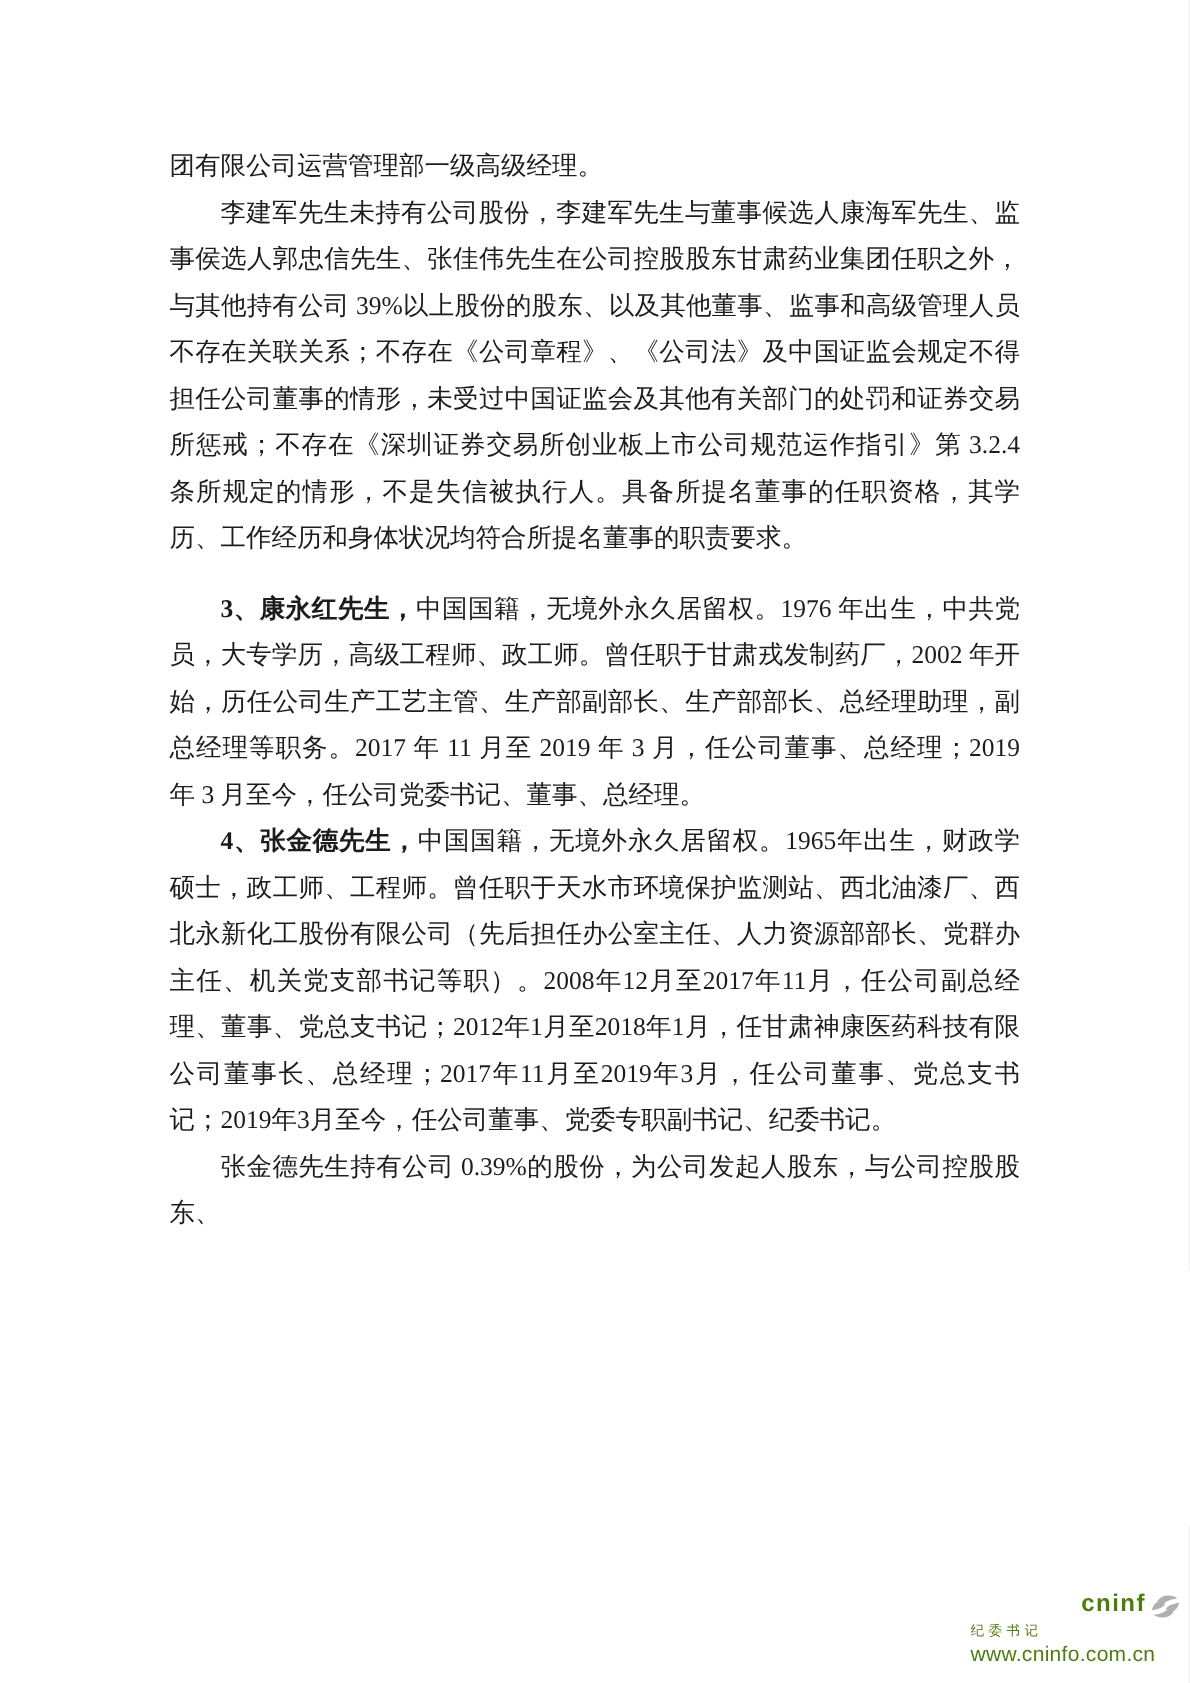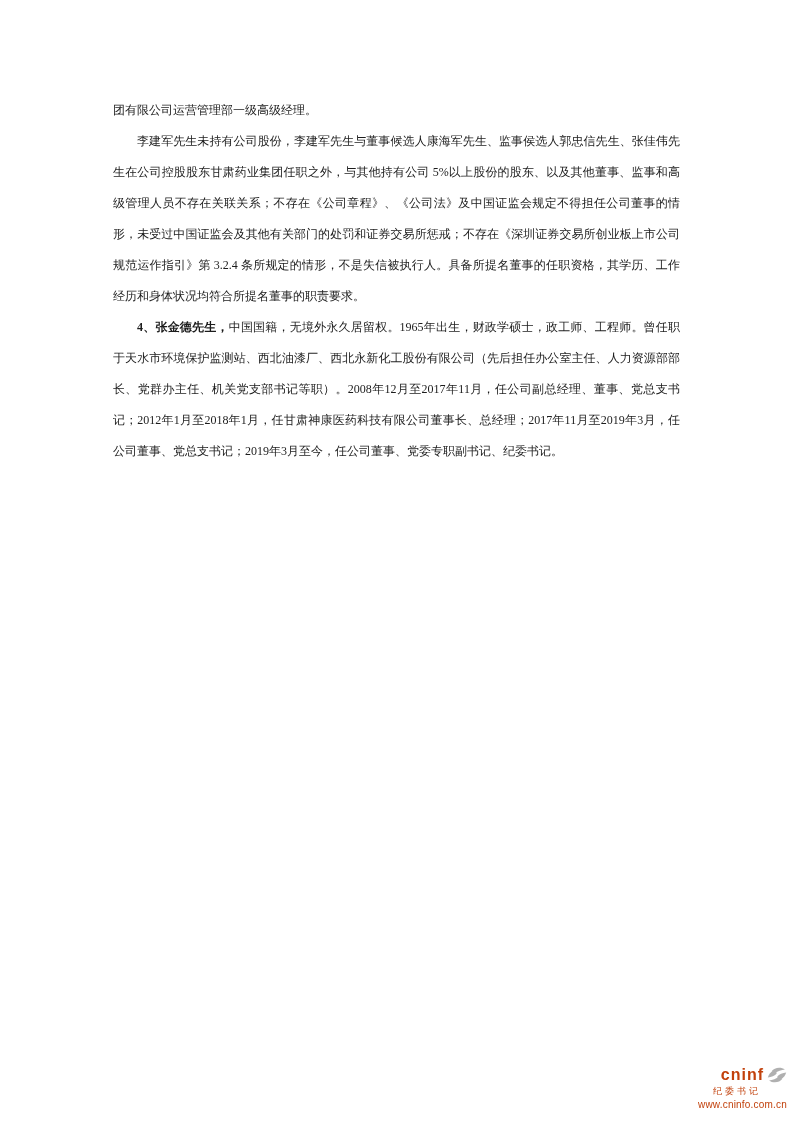--- a/index.html
+++ b/index.html
@@ -11,38 +11,37 @@
     background: #ffffff;
     overflow: hidden;
     font-family: "Liberation Serif", "DejaVu Serif", serif;
     color: #1c1c1c;
   }
   .content {
     position: absolute;
     left: 113px;
     top: 95px;
     width: 567px;
-    font-size: 12px;
+    font-size: 17px;
     line-height: 31px;
     text-align: justify;
     text-justify: inter-ideograph;
   }
   .content p { margin: 0; }
   .content p.indent { text-indent: 2em; }
   .content p.sp-lg { margin-top: 16px; }
   .content p.sp-sm { margin-top: 4px; }
   .content p.sp-md { margin-top: 0; }
   .content b { font-weight: bold; }
   .watermark {
     position: absolute;
     right: 6px;
     bottom: 12px;
     width: 140px;
-    text-align: right;
-    color: #c2410c;
+    color: #4d7c0f;
     font-family: "Liberation Sans", "DejaVu Sans", sans-serif;
     line-height: 1.15;
     user-select: none;
   }
   .wm-row {
     display: flex;
     align-items: center;
     justify-content: flex-end;
     gap: 3px;
   }
@@ -52,40 +51,42 @@
     letter-spacing: 1px;
   }
   .wm-icon { width: 20px; height: 20px; display: block; }
   .wm-cn {
     font-size: 9px;
     letter-spacing: 3px;
     margin-top: 1px;
     padding-right: 26px;
   }
   .wm-url {
-    font-size: 10px;
+    font-size: 14px;
     margin-top: 2px;
     letter-spacing: 0.2px;
   }
 </style>
 </head>
 <body>
 
 <div class="page">
 
   <div class="content">
 
     <p><span>团有限公司运营管理部一级高级经理。</span></p>
 
-    <p class="indent"><span>李建军先生未持有公司股份，李建军先生与董事候选人康海军先生、监事侯选人郭忠信先生、张佳伟先生在公司控股股东甘肃药业集团任职之外，与其他持有公司 5%以上股份的股东、以及其他董事、监事和高级管理人员不存在关联关系；不存在《公司章程》、《公司法》及中国证监会规定不得担任公司董事的情形，未受过中国证监会及其他有关部门的处罚和证券交易所惩戒；不存在《深圳证券交易所创业板上市公司规范运作指引》第 3.2.4 条所规定的情形，不是失信被执行人。具备所提名董事的任职资格，其学历、工作经历和身体状况均符合所提名董事的职责要求。</span></p>
+    <p class="indent"><span>李建军先生未持有公司股份，李建军先生与董事候选人康海军先生、监事侯选人郭忠信先生、张佳伟先生在公司控股股东甘肃药业集团任职之外，与其他持有公司 39%以上股份的股东、以及其他董事、监事和高级管理人员不存在关联关系；不存在《公司章程》、《公司法》及中国证监会规定不得担任公司董事的情形，未受过中国证监会及其他有关部门的处罚和证券交易所惩戒；不存在《深圳证券交易所创业板上市公司规范运作指引》第 3.2.4 条所规定的情形，不是失信被执行人。具备所提名董事的任职资格，其学历、工作经历和身体状况均符合所提名董事的职责要求。</span></p>
 
+    <p class="indent sp-lg"><b>3、康永红先生，</b><span>中国国籍，无境外永久居留权。1976 年出生，中共党员，大专学历，高级工程师、政工师。曾任职于甘肃戎发制药厂，2002 年开始，历任公司生产工艺主管、生产部副部长、生产部部长、总经理助理，副总经理等职务。2017 年 11 月至 2019 年 3 月，任公司董事、总经理；2019 年 3 月至今，任公司党委书记、董事、总经理。</span></p>
 
 
     <p class="indent sp-md"><b>4、张金德先生，</b><span>中国国籍，无境外永久居留权。1965年出生，财政学硕士，政工师、工程师。曾任职于天水市环境保护监测站、西北油漆厂、西北永新化工股份有限公司（先后担任办公室主任、人力资源部部长、党群办主任、机关党支部书记等职）。2008年12月至2017年11月，任公司副总经理、董事、党总支书记；2012年1月至2018年1月，任甘肃神康医药科技有限公司董事长、总经理；2017年11月至2019年3月，任公司董事、党总支书记；2019年3月至今，任公司董事、党委专职副书记、纪委书记。</span></p>
 
+    <p class="indent"><span>张金德先生持有公司 0.39%的股份，为公司发起人股东，与公司控股股东、</span></p>
 
   </div>
 
   <div class="watermark">
     <div class="wm-row">
       <span class="wm-brand">cninf</span>
       <span>
         <svg class="wm-icon" viewBox="0 0 24 24" xmlns="http://www.w3.org/2000/svg" aria-hidden="true">
           <g fill="#b0b0b0">
             <path d="M21.5 5.5 C17 2 9 2.5 5.5 7.5 L10 10.5 C12.5 7 17.5 6 21.5 5.5 Z"></path>

